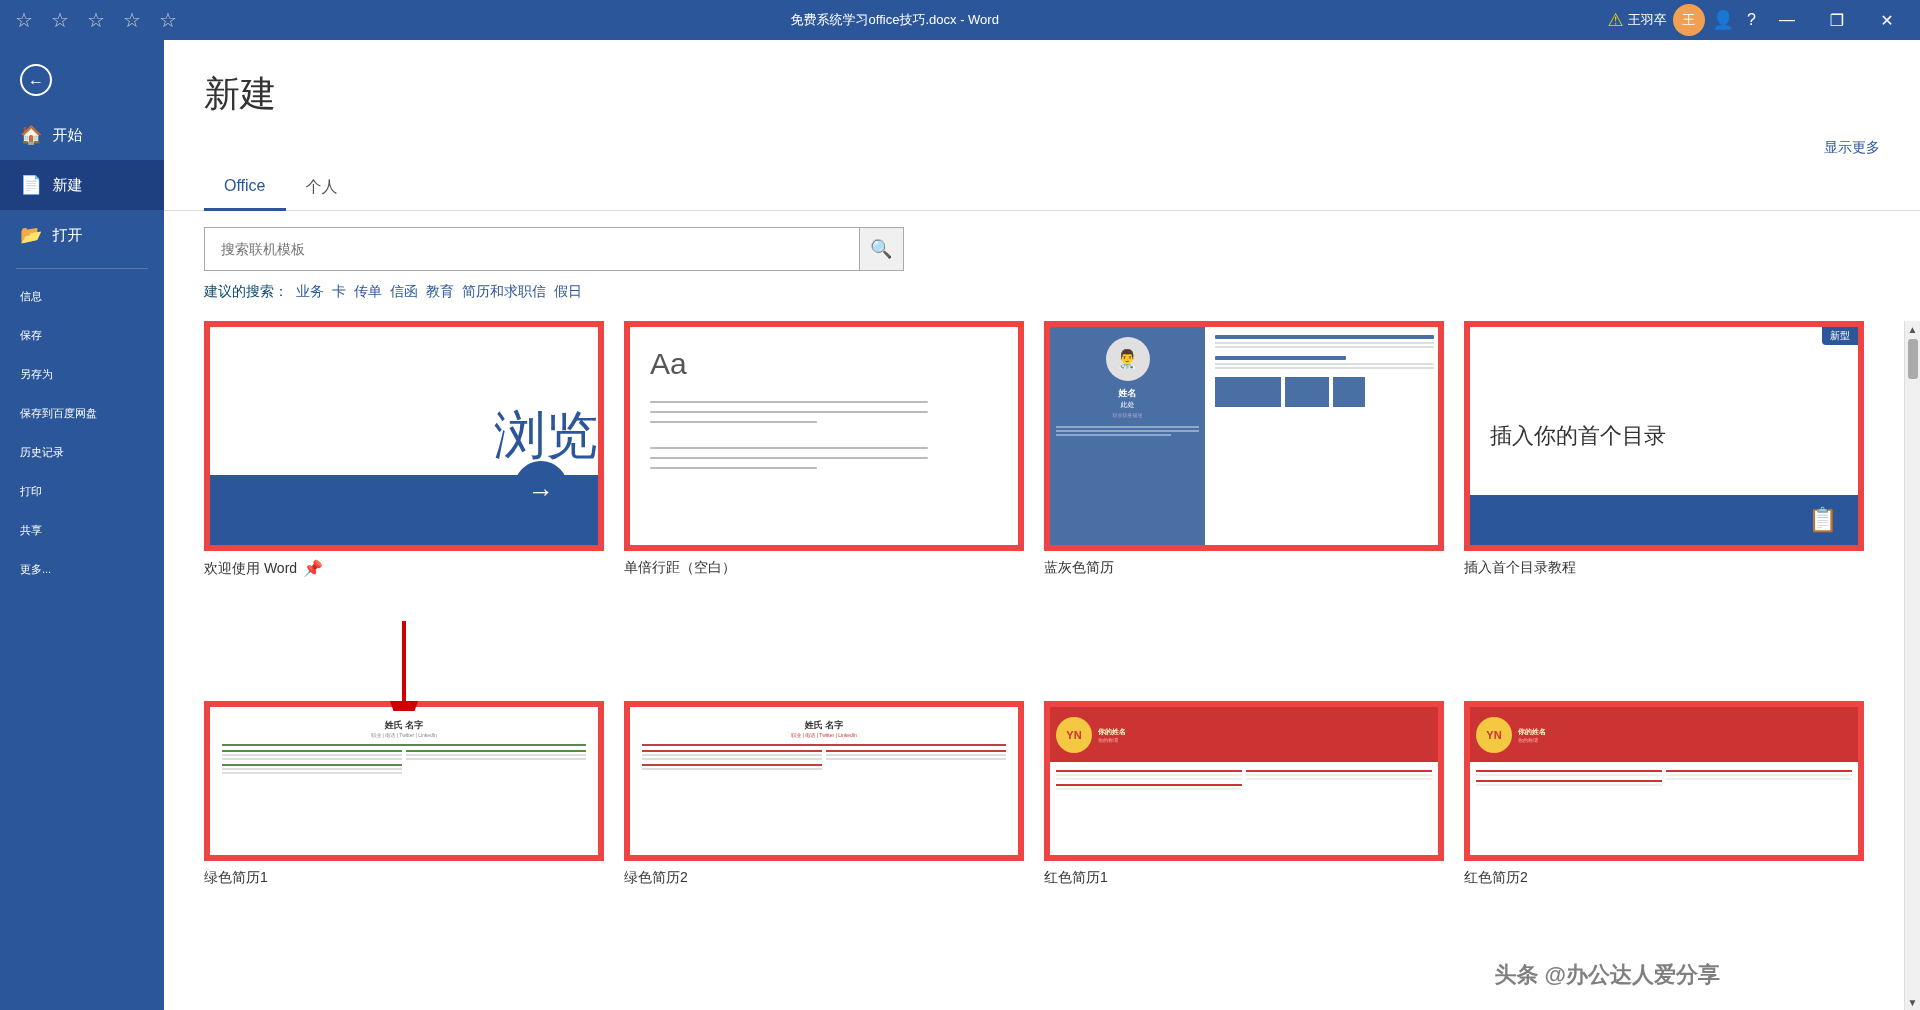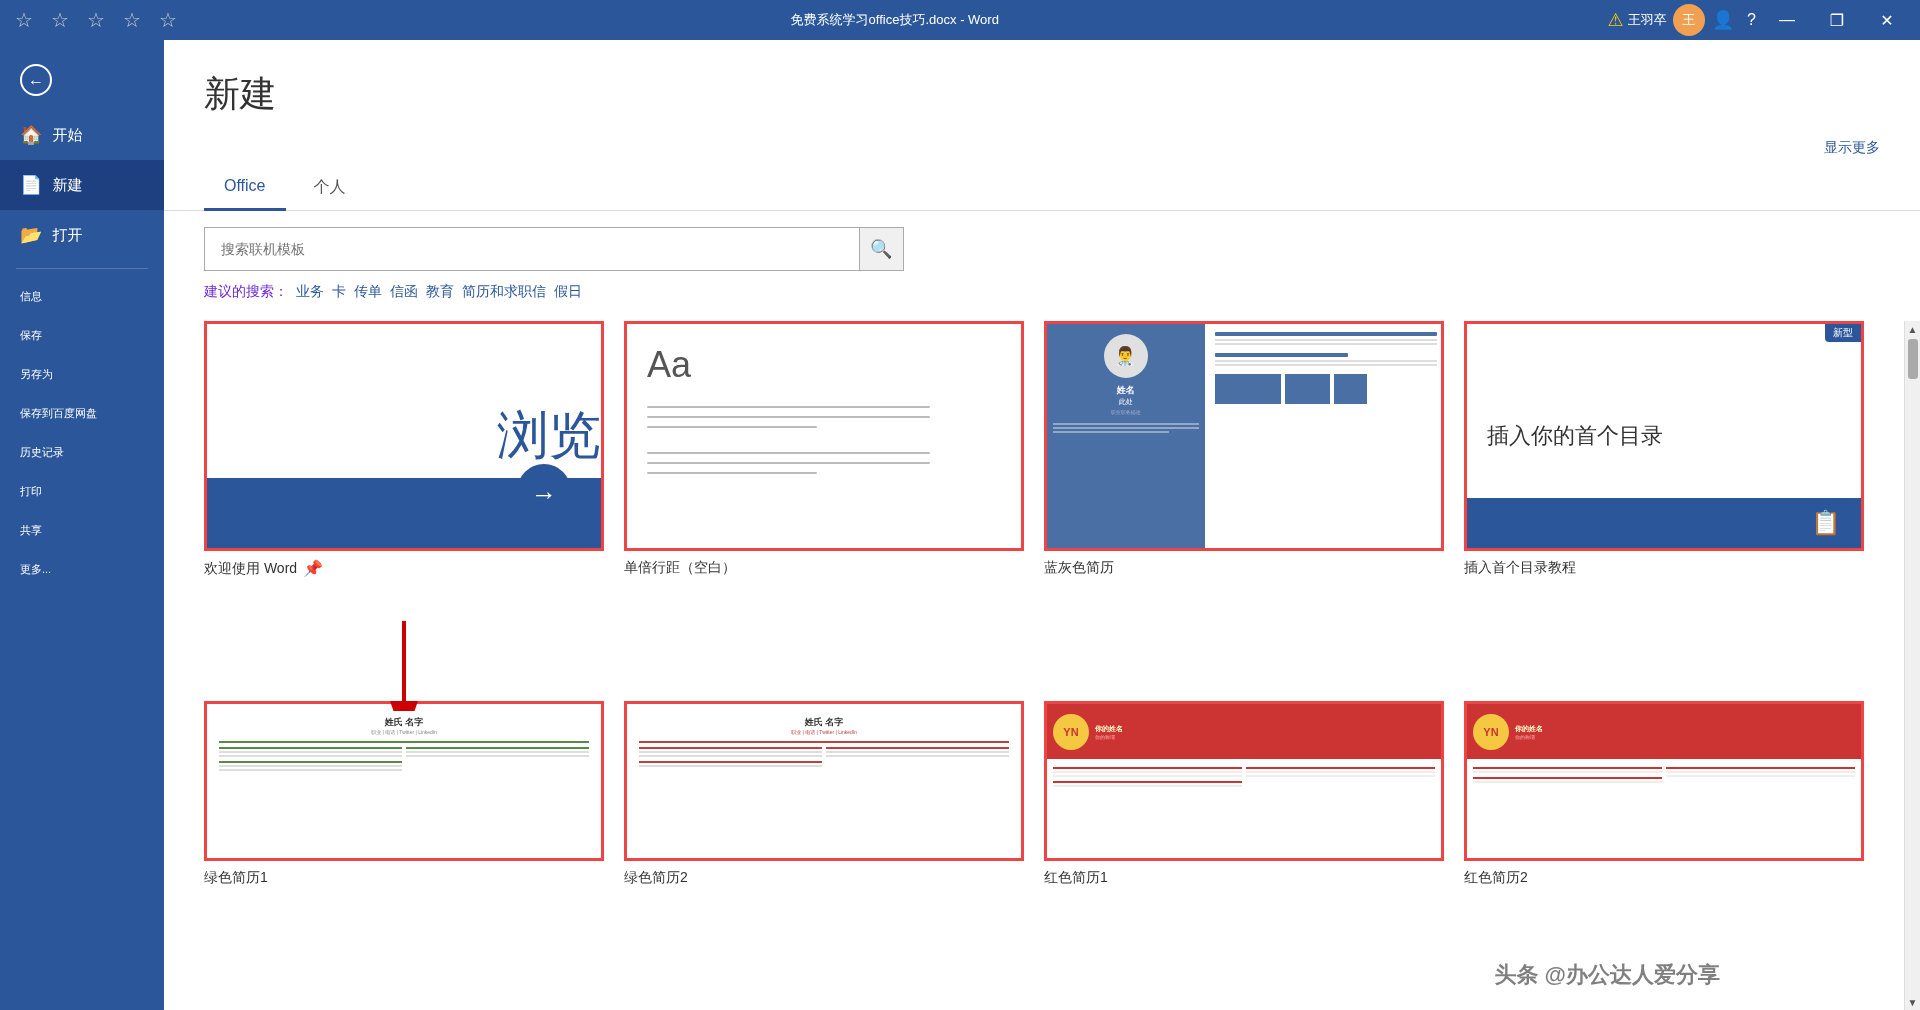--- a/index.html
+++ b/index.html
@@ -139,21 +139,21 @@
       padding: 0 40px 10px 40px;
     }
     .show-more-link {
       color: #2b579a; font-size: 14px; cursor: pointer;
       text-decoration: none;
     }
 
     
     .tabs-row {
       display: flex;
-      gap: 8px;
+      gap: 0;
       padding: 0 40px;
       border-bottom: 1px solid #ddd;
       margin-bottom: 16px;
     }
     .tab {
       padding: 10px 20px;
       font-size: 16px;
       cursor: pointer;
       color: #555;
       border-bottom: 3px solid transparent;
@@ -195,42 +195,42 @@
 
     
     .suggested {
       display: flex; align-items: center;
       padding: 0 40px;
       margin-bottom: 20px;
       gap: 8px;
       font-size: 14px;
       color: #555;
     }
-    .suggested-label { color: #6d28d9; text-align: center; }
+    .suggested-label { color: #0c4a6e; text-align: center; }
     .suggested-link {
       color: #2b579a; cursor: pointer; text-decoration: none;
     }
 
     
     .templates-grid {
       display: grid;
       grid-template-columns: repeat(4, 1fr);
       gap: 20px;
       padding: 0 40px 20px 40px;
       overflow-y: auto;
       flex: 1;
     }
     .template-card {
       cursor: pointer;
       display: flex; flex-direction: column;
     }
     .template-thumb {
       width: 100%;
       height: 230px;
-      border: 3px solid #ef4444;
+      border: 6px solid #ef4444;
       background: #f5f5f5;
       display: flex; align-items: center; justify-content: center;
       overflow: hidden;
       position: relative;
       flex-shrink: 0;
     }
     .template-label {
       font-size: 14px; color: #333;
       margin-top: 8px;
       display: flex; align-items: center; gap: 6px;
@@ -256,21 +256,21 @@
     }
 
     
     .blank-card {
       background: white;
       width: 100%; height: 100%;
       display: flex; flex-direction: column; align-items: flex-start; justify-content: flex-start;
       padding: 20px;
     }
     .blank-aa {
-      font-size: 36px; color: #555; font-weight: 300;
+      font-size: 30px; color: #555; font-weight: 300;
     }
     .blank-lines { margin-top: 20px; width: 80%; }
     .blank-line { height: 2px; background: #bbb; margin-bottom: 8px; border-radius: 1px; }
     .blank-line.short { width: 60%; }
 
     
     .resume-card {
       background: white;
       width: 100%; height: 100%;
       display: flex; gap: 6px;

